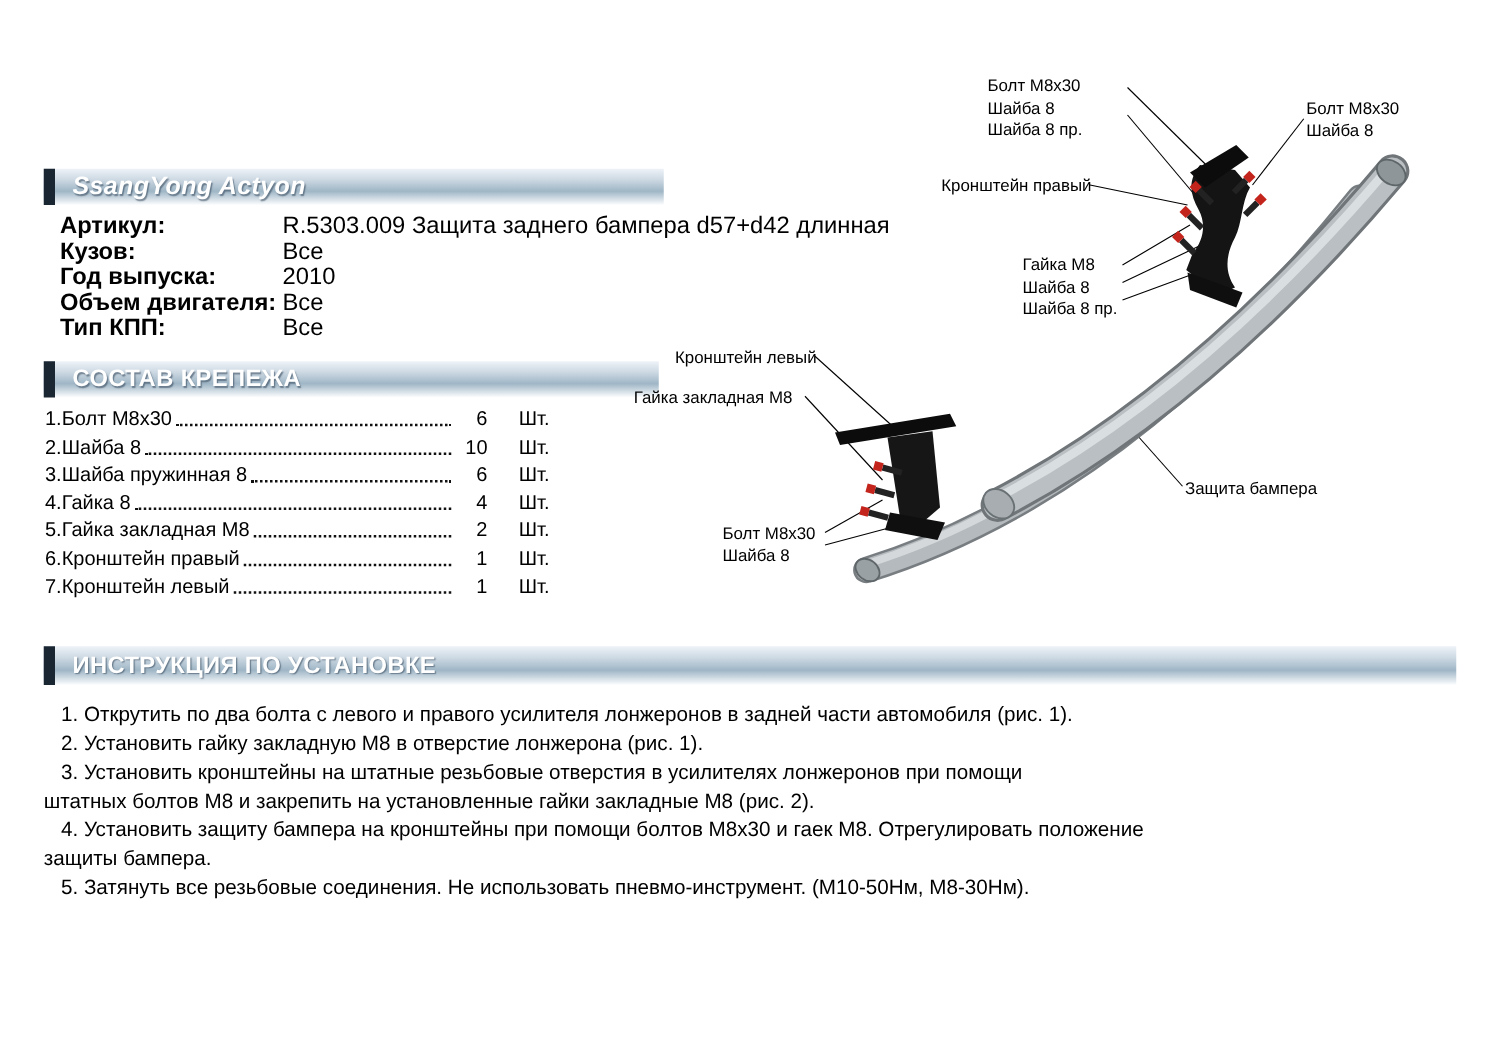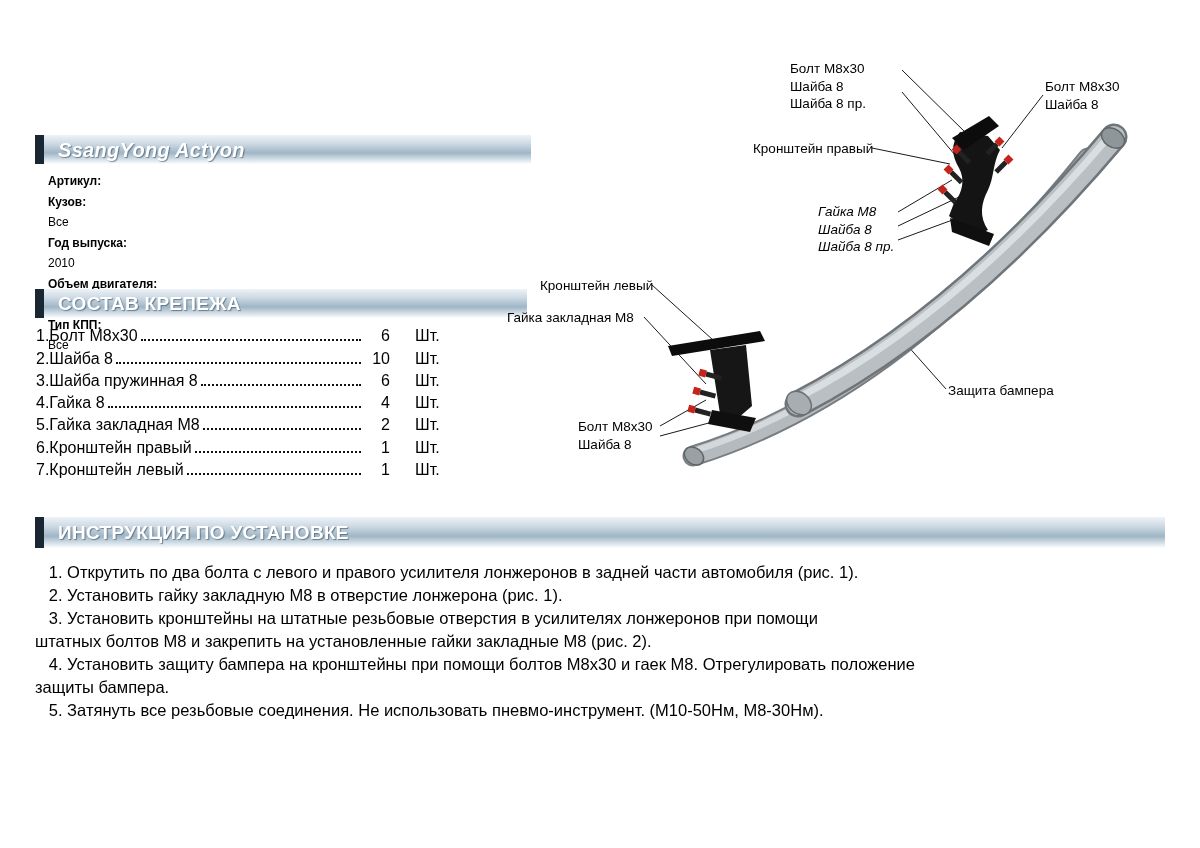--- a/index.html
+++ b/index.html
@@ -23,41 +23,41 @@
     letter-spacing:.3px;
   }
   #bar-vehicle{left:35px;top:135px;width:496px;}
   #bar-vehicle .bar-title{font-style:italic;font-size:20px;}
   #bar-hardware{left:35px;top:289px;width:460px;padding-left:32px;}
   #bar-instructions{left:35px;top:517px;width:1130px;height:31px;}
   #bar-instructions .bar-title{font-size:19px;}
 
   
   .specs{position:absolute;left:48px;top:171px;width:660px;}
-  .spec-row{display:flex;line-height:20.5px;font-size:12px;flex-direction:column;}
+  .spec-row{display:flex;line-height:20.5px;font-size:19px;}
   .spec-label{font-weight:bold;width:178px;flex:none;white-space:nowrap;}
   .spec-value{white-space:nowrap;}
 
   
   .hw-list{position:absolute;left:36px;top:323px;width:415px;}
   .hw-row{display:flex;align-items:flex-end;height:22.3px;font-size:16px;justify-content:flex-end;}
   .hw-name{white-space:nowrap;flex:none;}
   .hw-leader{flex:1;border-bottom:2px dotted #111;margin:0 3px 4px 3px;}
   .hw-qty{flex:none;width:26px;text-align:right;}
   .hw-unit{flex:none;margin-left:25px;width:36px;}
 
   
   .diagram{position:absolute;left:500px;top:40px;width:670px;height:440px;}
   .diagram svg{position:absolute;left:0;top:0;}
   .callout{position:absolute;font-size:13.5px;line-height:1.3;white-space:nowrap;}
   .callout span{display:block;}
   #co-bolt-top-left{left:290px;top:20px;}
   #co-bolt-top-right{left:545px;top:38px;}
   #co-bracket-right{left:253px;top:100px;}
-  #co-nut-m8{left:318px;top:163px;font-style:italic;}
+  #co-nut-m8{left:318px;top:163px;}
   #co-bracket-left{left:40px;top:237px;}
   #co-nut-zakladnaya{left:7px;top:269px;}
   #co-bumper-guard{left:448px;top:342px;}
   #co-bolt-bottom{left:78px;top:378px;}
 
   
   .steps{
     position:absolute;left:35px;top:561px;width:1140px;
     font-size:16.5px;line-height:23px;
   }
@@ -66,20 +66,21 @@
 </head>
 <body>
 
 <div class="bar" id="bar-vehicle">
   <span class="bar-title">SsangYong Actyon</span>
 </div>
 
 <div class="specs">
   <div class="spec-row">
     <span class="spec-label">Артикул:</span>
+    <span class="spec-value">R.5303.009 Защита заднего бампера d57+d42 длинная</span>
   </div>
   <div class="spec-row">
     <span class="spec-label">Кузов:</span>
     <span class="spec-value">Все</span>
   </div>
   <div class="spec-row">
     <span class="spec-label">Год выпуска:</span>
     <span class="spec-value">2010</span>
   </div>
   <div class="spec-row">

